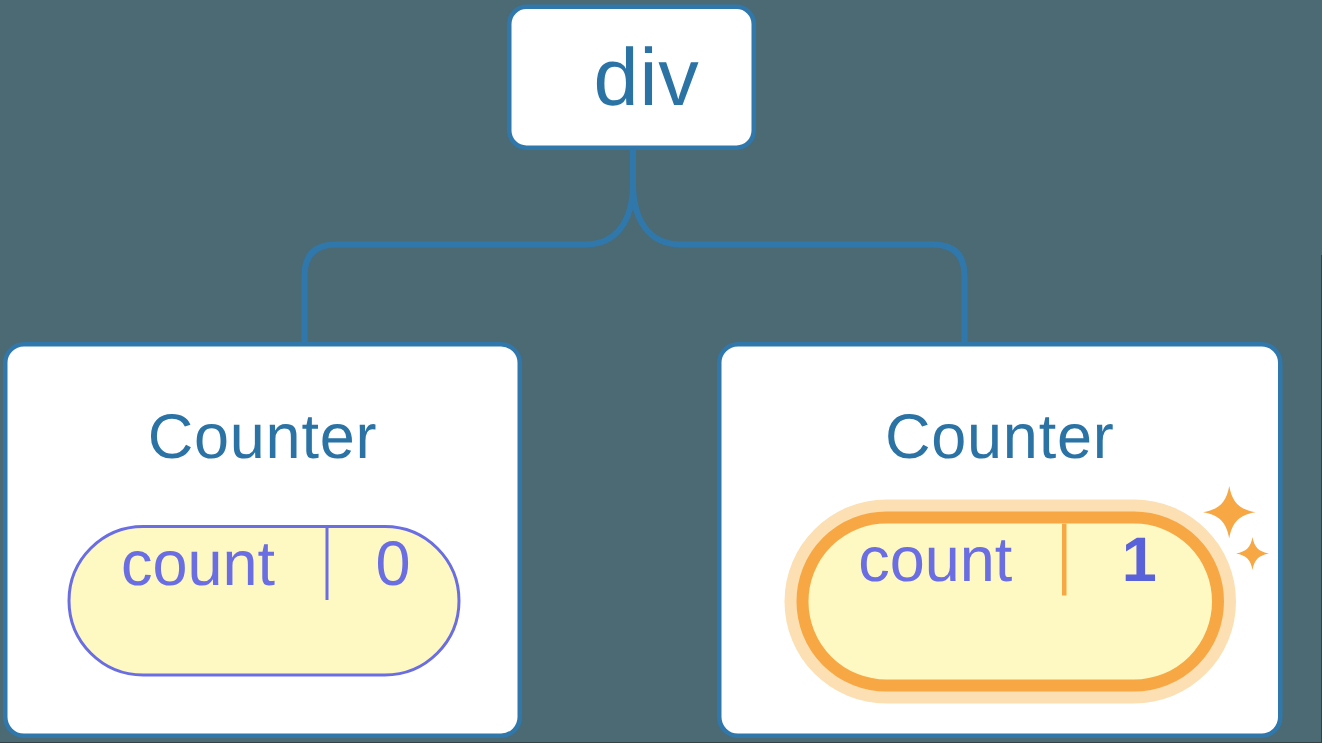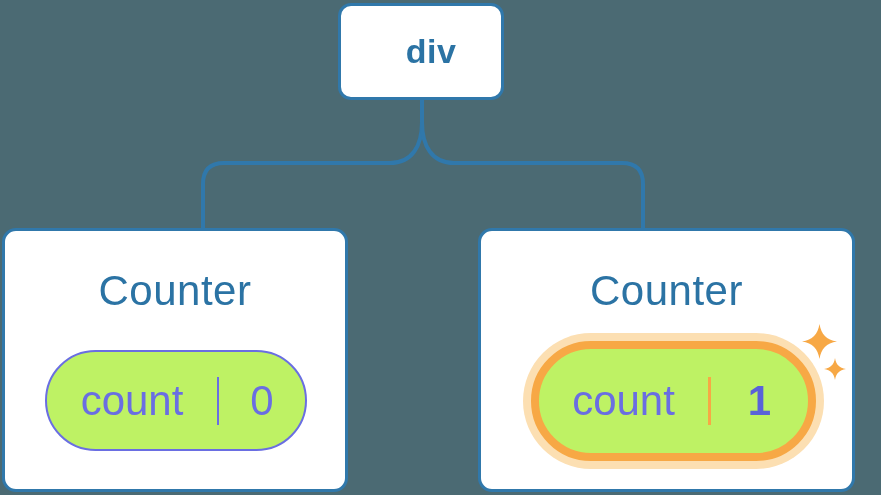--- a/index.html
+++ b/index.html
@@ -28,22 +28,22 @@
     position: absolute;
     left: 338px; top: 3px;
     width: 166px; height: 97px;
     background: #ffffff;
     border: 3px solid var(--blue-border);
     border-radius: 13px;
     display: flex; align-items: center; justify-content: center;
     z-index: 2;
   }
   .root-node .label {
-    font-size: 34px;
-    font-weight: 700;
+    font-size: 54px;
+    font-weight: 400;
     color: var(--blue-text);
     letter-spacing: 0.5px;
     margin-left: 20px;
   }
 
   
   .connectors {
     position: absolute;
     inset: 0;
     width: 881px; height: 495px;
@@ -75,22 +75,22 @@
     font-size: 42px;
     font-weight: 400;
     color: var(--blue-text);
     letter-spacing: 0.5px;
   }
 
   
   .pill {
     position: absolute;
     display: flex;
-    align-items: center;
-    background: #bef264;
+    align-items: flex-start;
+    background: #fef9c3;
     overflow: hidden;
   }
   .pill-plain {
     left: 40px; top: 119px;
     width: 262px; height: 101px;
     border: 2.5px solid var(--purple);
     border-radius: 60px;
   }
   .pill-highlight {
     left: 50px; top: 110px;

